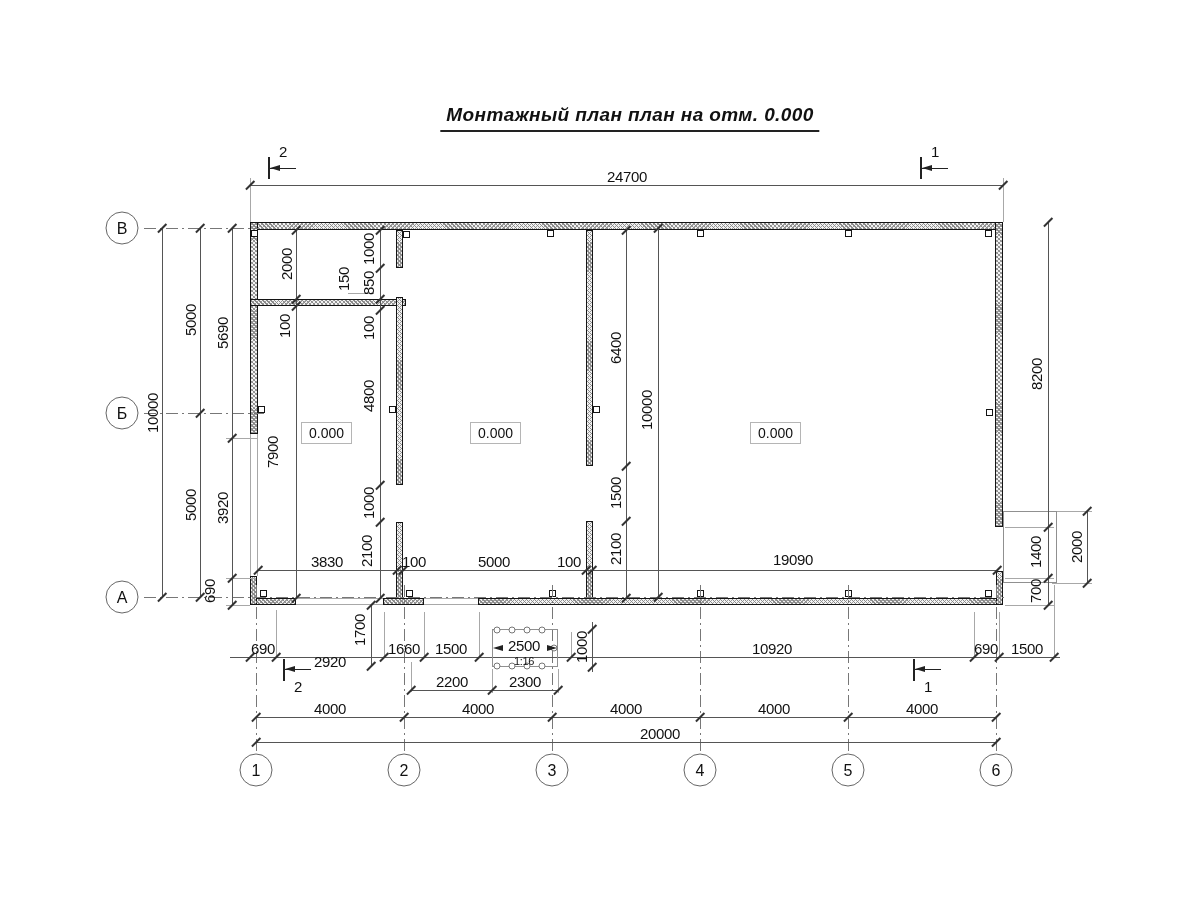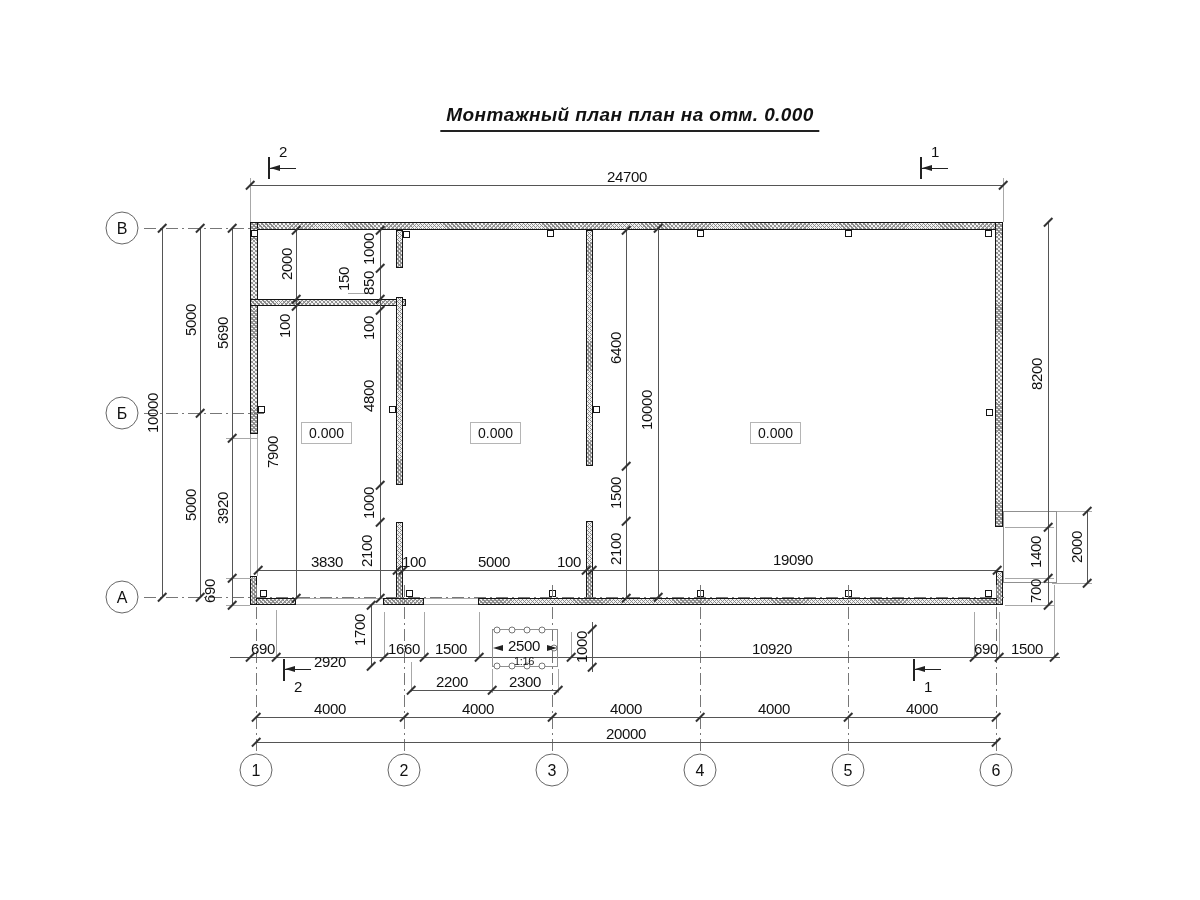--- a/index.html
+++ b/index.html
@@ -256,21 +256,21 @@
     <span class="dh" style="left:772px;top:648px">10920</span>
     <span class="dh" style="left:986px;top:648px">690</span>
     <span class="dh" style="left:1027px;top:648px">1500</span>
     <span class="dh" style="left:452px;top:681px">2200</span>
     <span class="dh" style="left:525px;top:681px">2300</span>
     <span class="dh" style="left:330px;top:708px">4000</span>
     <span class="dh" style="left:478px;top:708px">4000</span>
     <span class="dh" style="left:626px;top:708px">4000</span>
     <span class="dh" style="left:774px;top:708px">4000</span>
     <span class="dh" style="left:922px;top:708px">4000</span>
-    <span class="dh" style="left:626px;top:733px">20000</span>
+    <span class="dh" style="left:660px;top:733px">20000</span>
   </div>
 
   <div>
     <div class="rect" style="left:492px;top:629px;width:66px;height:38px"></div>
     <i class="cir" style="left:497px;top:630px"></i>
     <i class="cir" style="left:512px;top:630px"></i>
     <i class="cir" style="left:527px;top:630px"></i>
     <i class="cir" style="left:542px;top:630px"></i>
     <i class="cir" style="left:497px;top:666px"></i>
     <i class="cir" style="left:512px;top:666px"></i>

